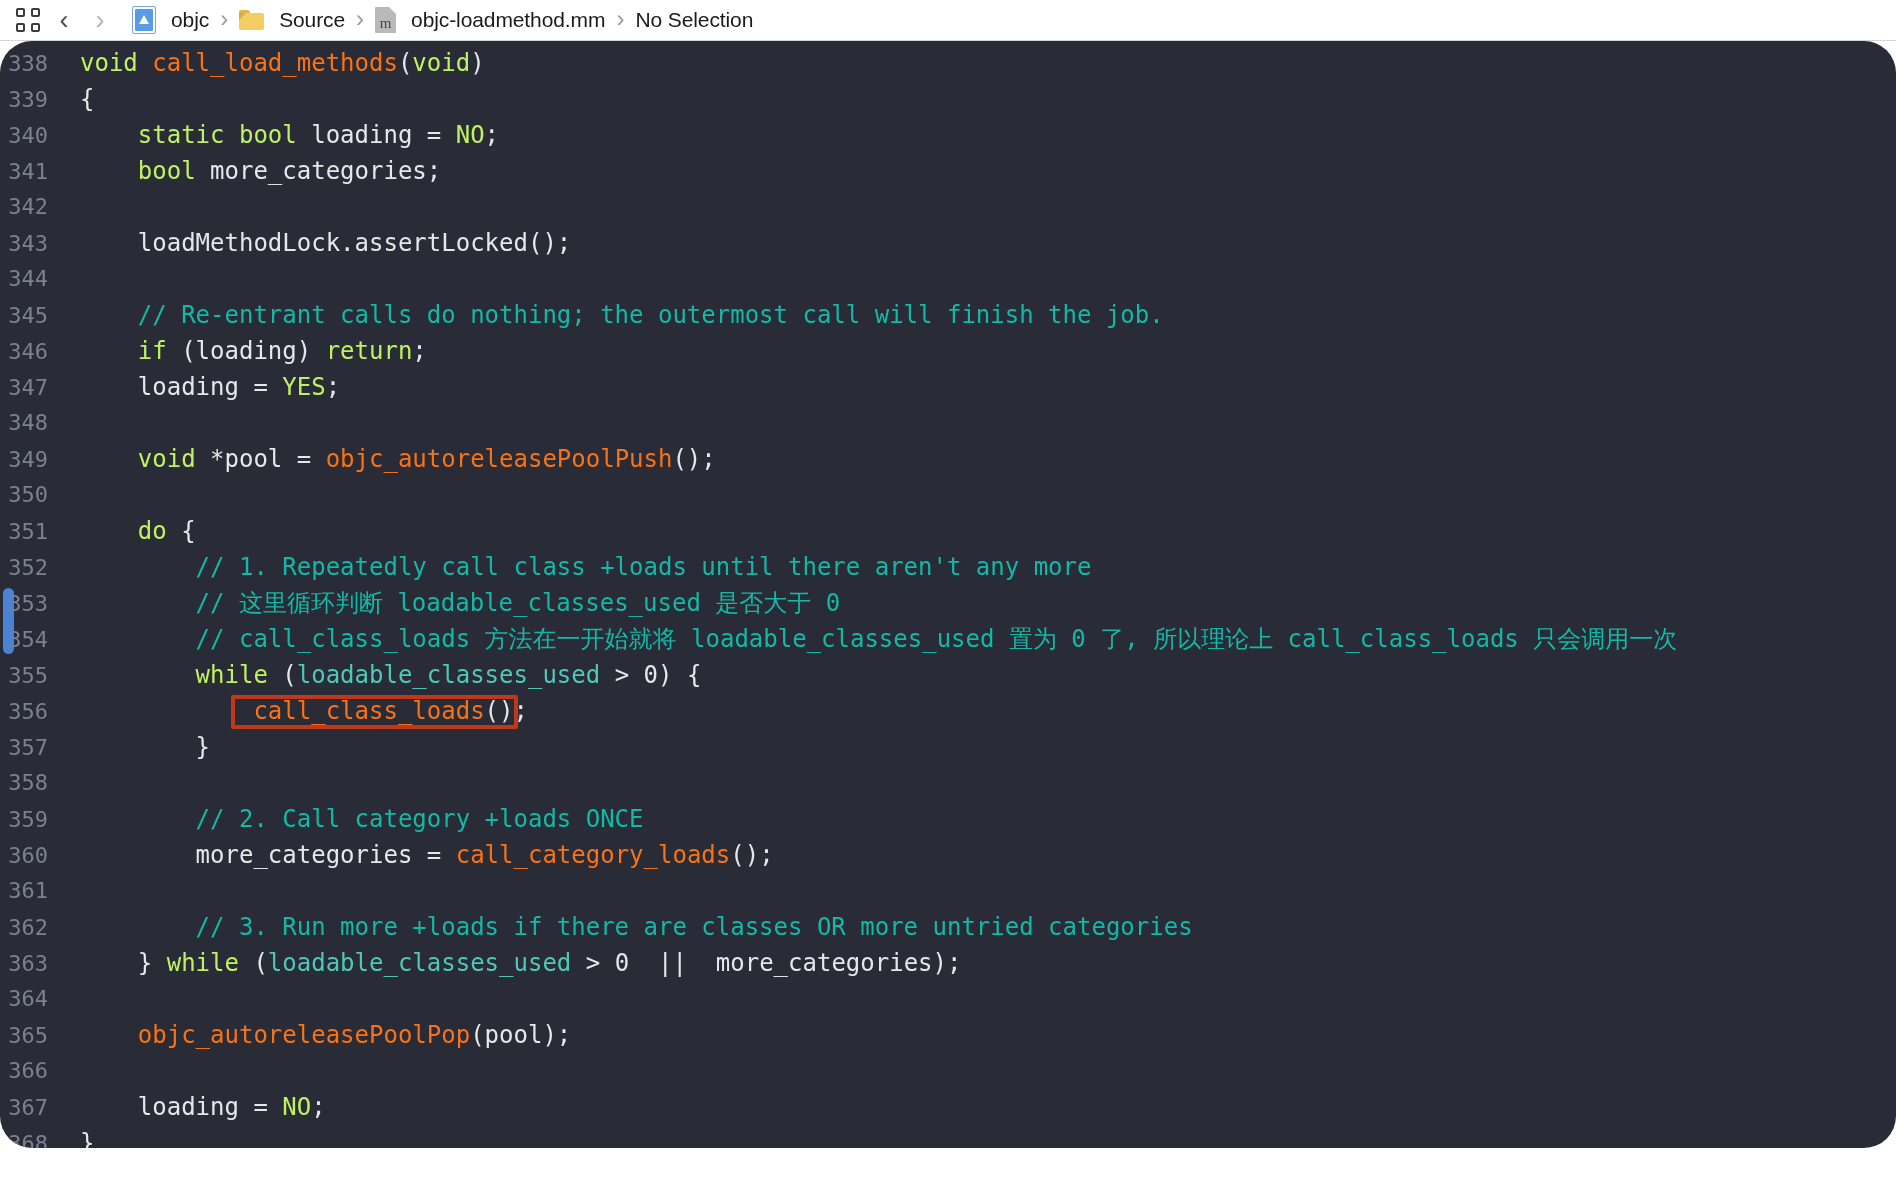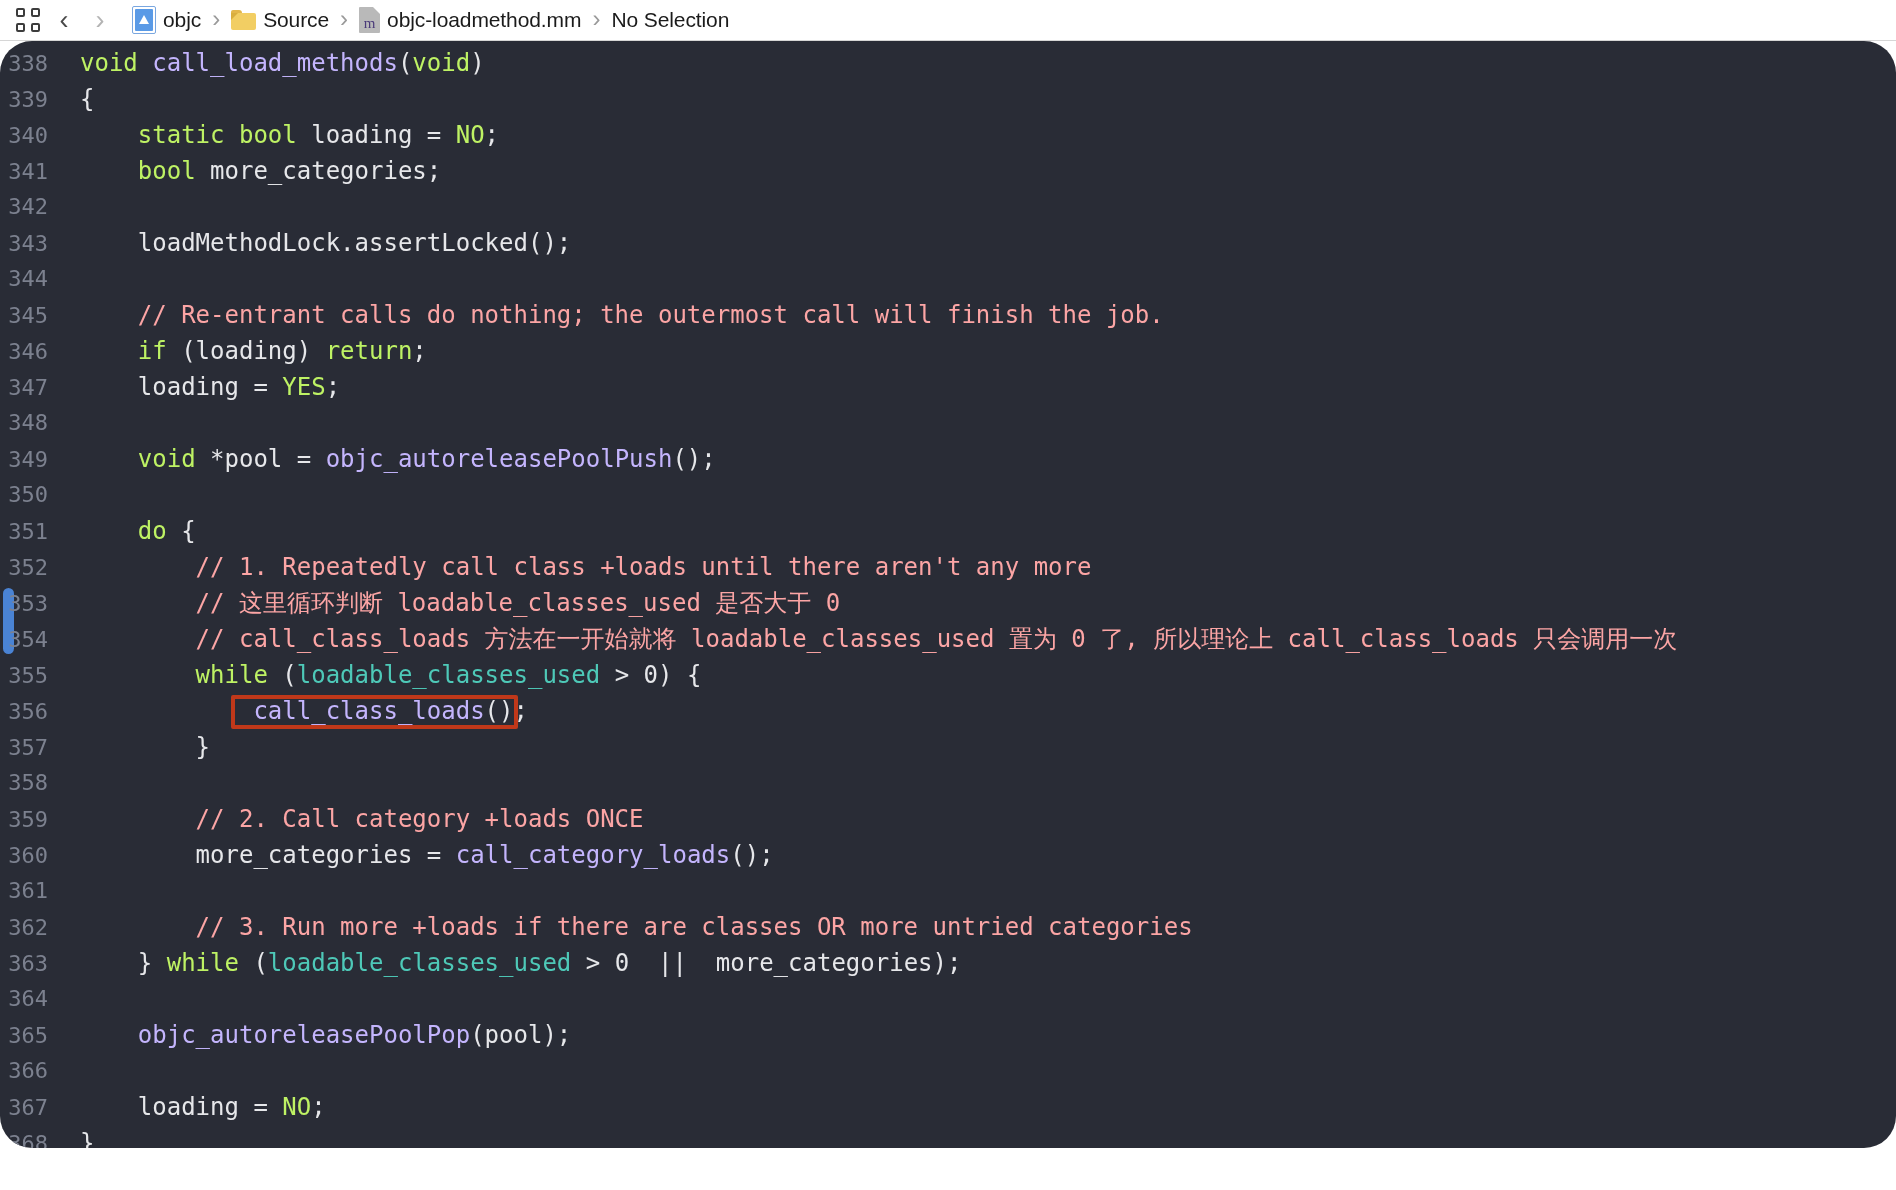--- a/index.html
+++ b/index.html
@@ -62,21 +62,21 @@
 
   .crumbs {
     display: flex;
     align-items: center;
     margin-left: 12px;
     gap: 0;
   }
   .crumb {
     display: flex;
     align-items: center;
-    gap: 7px;
+    gap: 15px;
     padding: 0 2px;
   }
   .crumb-label {
     font-size: 21px;
     color: #1b1b1b;
     letter-spacing: -0.1px;
     white-space: nowrap;
   }
   .crumb-sep {
     color: #9a9a9a;
@@ -225,22 +225,22 @@
   #annotation-box {
     position: absolute;
     border: 4px solid #c0381a;
     border-radius: 2px;
     box-sizing: border-box;
     pointer-events: none;
   }
 
   
   .kw   { color: #bef264; }
-  .fn   { color: #c4b5fd; }
-  .cmt  { color: #fca5a5; }
+  .fn   { color: #f97316; }
+  .cmt  { color: #14b8a6; }
   .pln  { color: #e6e7ea; }
   .var  { color: #4ec9b8; margin-top: 23px; }
   .num  { color: #e6e7ea; }
 </style>
 </head>
 <body>
 
 <div id="jump-bar">
 
   <div class="jb-icon-btn">

